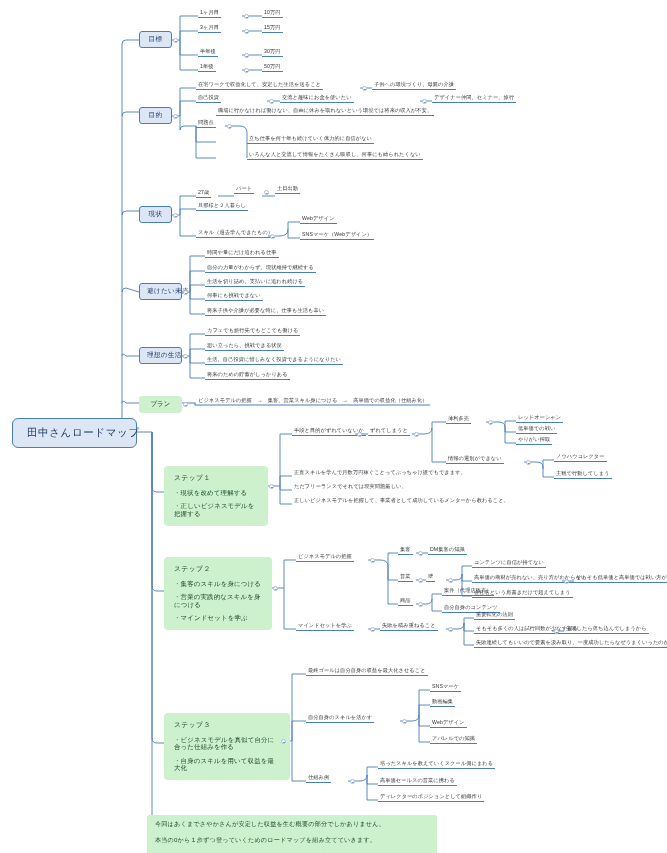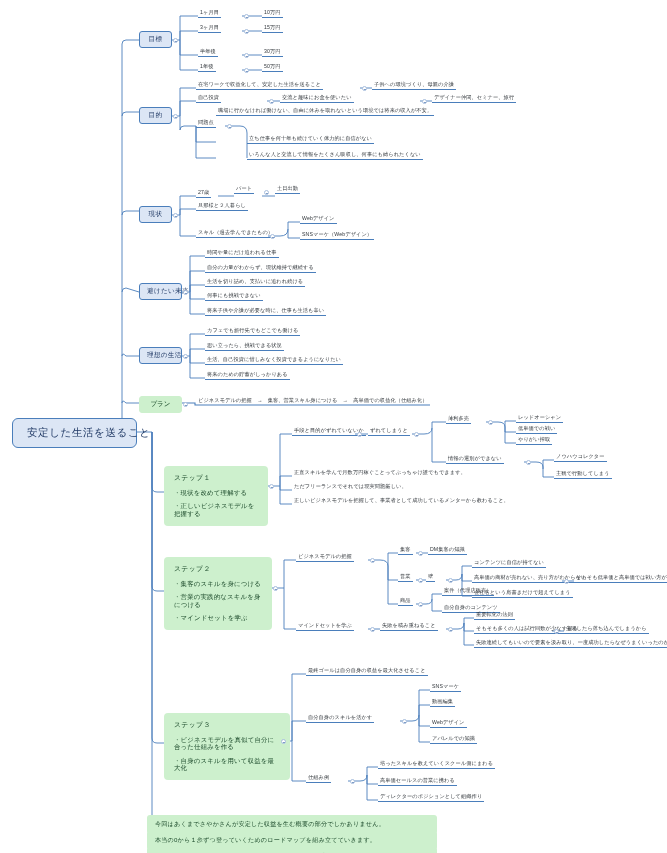--- a/index.html
+++ b/index.html
@@ -224,21 +224,21 @@
       <path d="M367 775 L367 784"></path>
       <path d="M367 775 L367 800"></path>
       <path d="M367 767 L378 767"></path>
       <path d="M367 784 L378 784"></path>
       <path d="M367 800 L378 800"></path>
 
       <path d="M152 432 L152 824 Q152 829 157 829 L164 829"></path>
     </g>
   </svg>
 
-  <div class="node root" style="left:12px;top:418px;width:125px;">安定した生活を送ること</div>
+  <div class="node root" style="left:12px;top:418px;width:125px;">田中さんロードマップ</div>
 
   <div class="node boxnode" style="left:139px;top:31px;width:33px;">目標</div>
   <div class="toggle" style="left:173px;top:38px;"></div>
   <div class="node leaf" style="left:198px;top:9px;">1ヶ月目</div>
   <div class="toggle" style="left:244px;top:14px;"></div>
   <div class="node leaf" style="left:262px;top:9px;">10万円</div>
   <div class="node leaf" style="left:198px;top:24px;">3ヶ月目</div>
   <div class="toggle" style="left:244px;top:29px;"></div>
   <div class="node leaf" style="left:262px;top:24px;">15万円</div>
   <div class="node leaf" style="left:198px;top:48px;">半年後</div>

